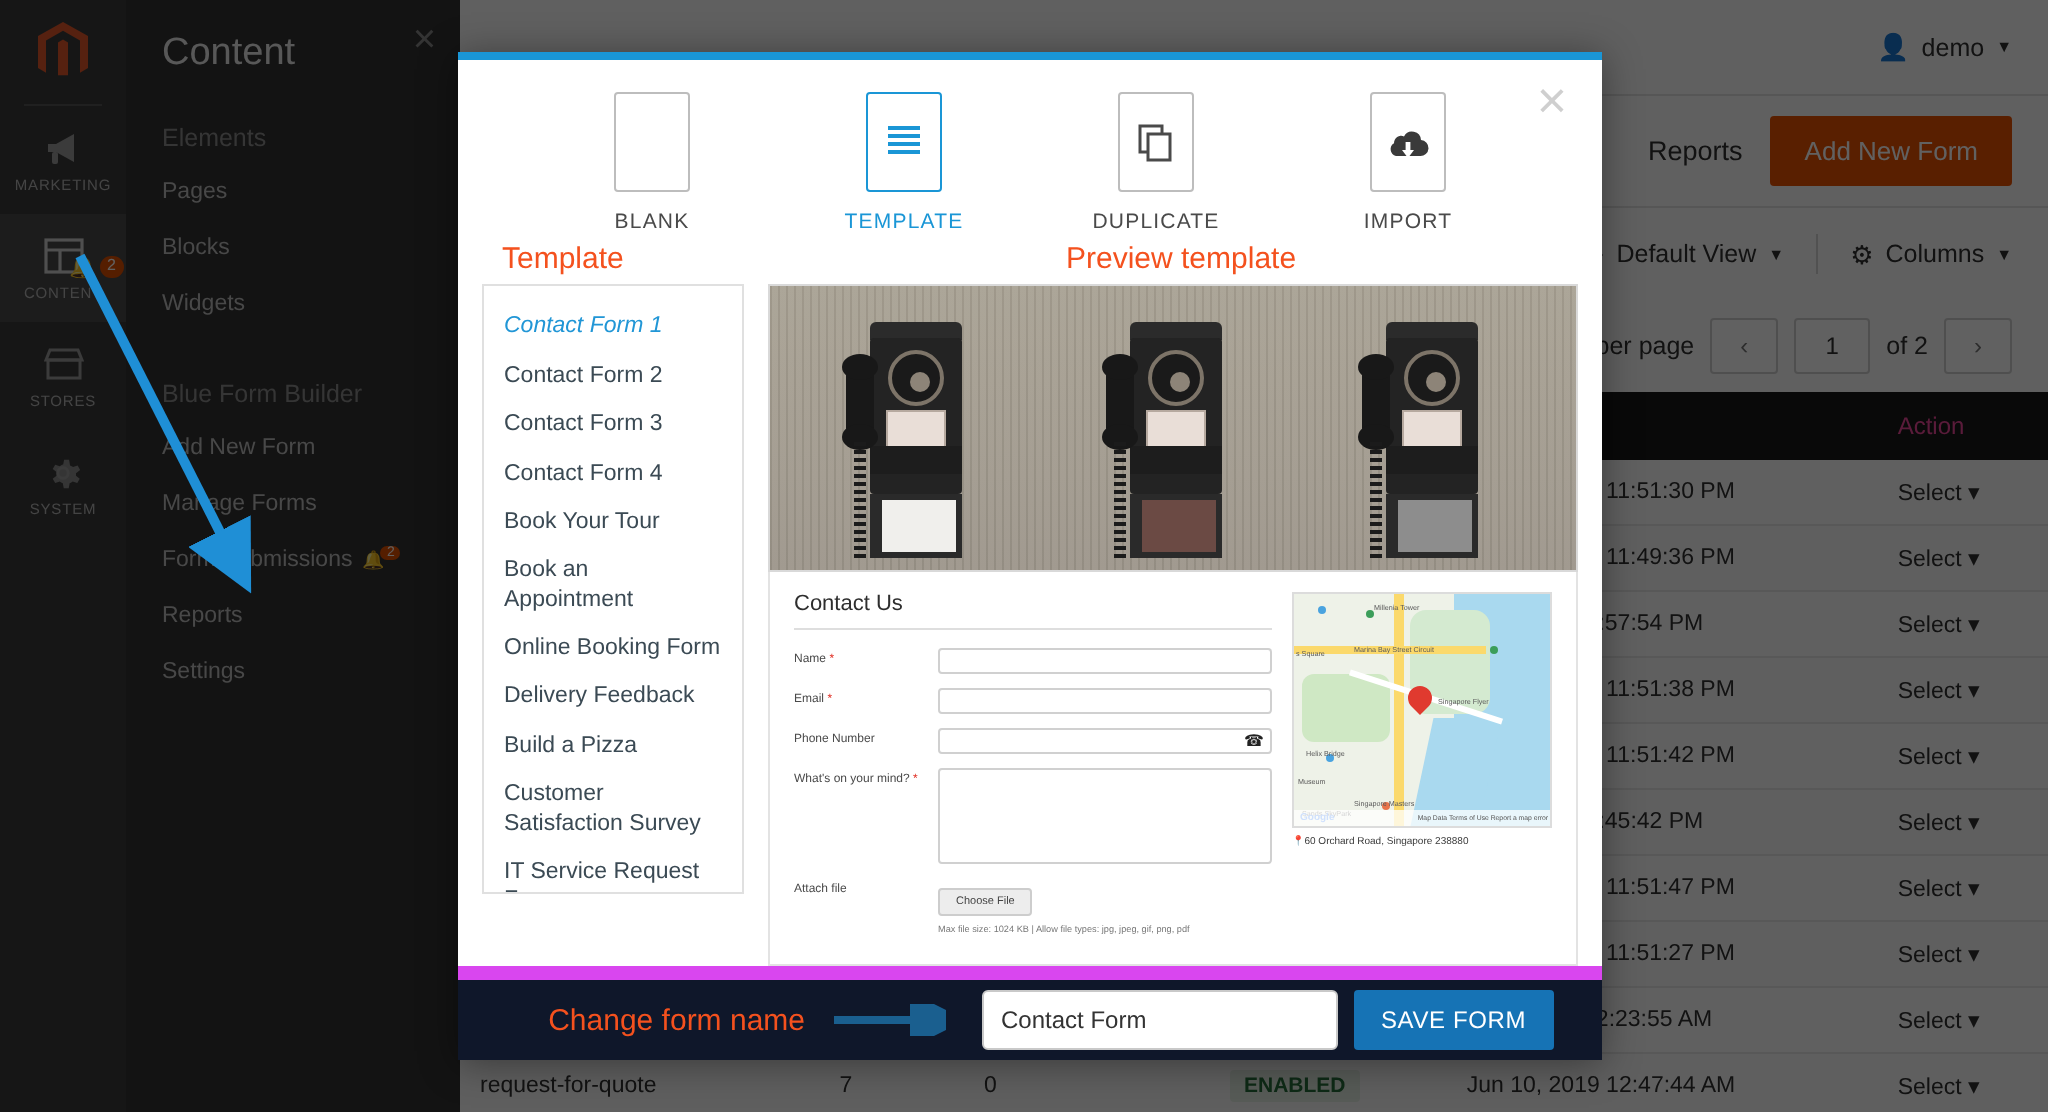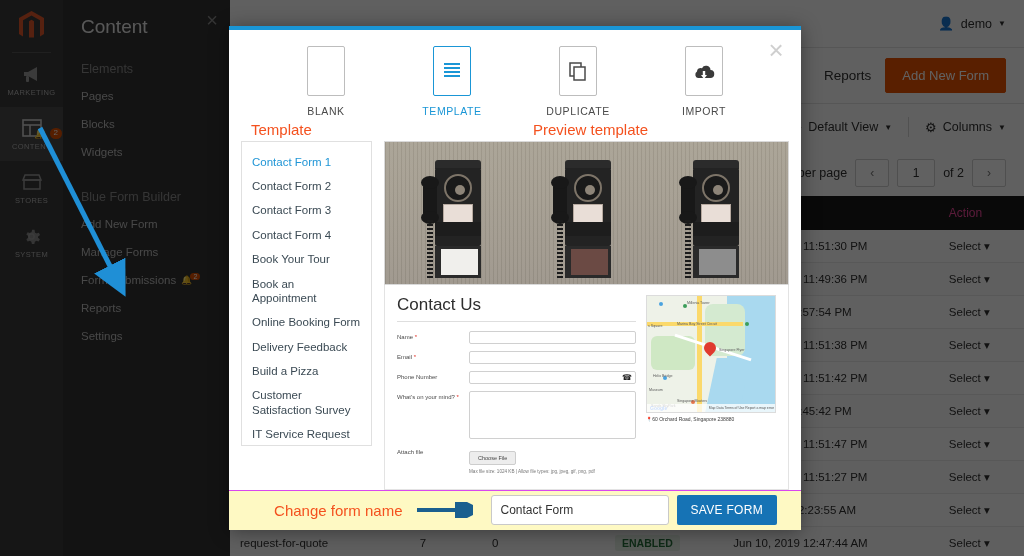--- a/index.html
+++ b/index.html
@@ -175,21 +175,21 @@
 
   .modal-body { display: flex; padding: 4px 12px 0 12px; gap: 12px; flex: 1; }
   .tpl-list {
     width: 131px; border: 1px solid #e0e0e0; background: #fff;
     padding: 8px 0; height: 305px; overflow: hidden;
   }
   .tpl-item {
     font-size: 11.5px; color: #3b4a54; padding: 5px 10px;
     line-height: 1.25; cursor: pointer;
   }
-  .tpl-item.sel { color: #2196d6; }
+  .tpl-item.sel { color: #2196d6; font-style: italic; }
 
   .preview-col { flex: 1; }
   .preview-hero {
     height: 144px; width: 100%;
     background: linear-gradient(180deg,#a8a193 0%, #9c958a 100%);
     position: relative; overflow: hidden;
     border: 1px solid #d9d9d9;
   }
   .wood-stripes {
     position: absolute; inset: 0;
@@ -243,21 +243,21 @@
   .ph-cord {
     position: absolute; left: 4px; top: 60px; width: 6px; height: 58px;
     background: repeating-linear-gradient(180deg,#1b1b1b 0 2px, transparent 2px 4px);
   }
 
   .preview-form {
     border: 1px solid #e3e3e3; border-top: none; background: #fff;
     padding: 10px 12px 8px 12px; display: flex; gap: 10px;
   }
   .pf-left { flex: 1; }
-  .pf-title { font-size: 17px; color: #2e2e2e; margin-bottom: 6px; }
+  .pf-title { font-size: 11px; color: #2e2e2e; margin-bottom: 6px; }
   .pf-hr { height: 1px; background: #dedede; margin-bottom: 9px; }
   .pf-row { display: flex; align-items: flex-start; margin-bottom: 7px; }
   .pf-label { width: 72px; font-size: 6px; color: #4a4a4a; padding-top: 3px; }
   .pf-label .req { color: #e02b20; }
   .pf-input {
     flex: 1; height: 13px; border: 1px solid #d0d0d0; background: #fff;
     border-radius: 2px; position: relative;
   }
   .pf-textarea { flex: 1; height: 48px; border: 1px solid #d0d0d0; border-radius: 2px; background: #fff; }
   .pf-phone-ico {
@@ -317,21 +317,21 @@
     padding-right: 3px;
   }
   .gmark {
     position: absolute; left: 3px; bottom: 1px; font-size: 5px; font-weight: bold;
     color: #4285f4;
   }
   .addr { font-size: 5px; color: #3a3a3a; margin-top: 3px; }
   .addr .pin-ico { color: #222; }
 
   .modal-foot {
-    border-top: 1px solid #d946ef; background: #fef9c3;
+    border-top: 7px solid #d946ef; background: #0f172a;
     height: 66px; display: flex; align-items: center; justify-content: flex-end;
     padding-right: 24px; gap: 0;
   }
   .anno-change {
     color: #f4511e; font-size: 15px; font-weight: 500; margin-right: 14px;
   }
   .arrow-wrap { display: flex; align-items: center; margin-right: 18px; }
   .name-input {
     width: 178px; height: 30px; border: 1px solid #c9c9c9; border-radius: 3px;
     background: #fff; font-size: 12px; color: #333; padding: 0 9px;

